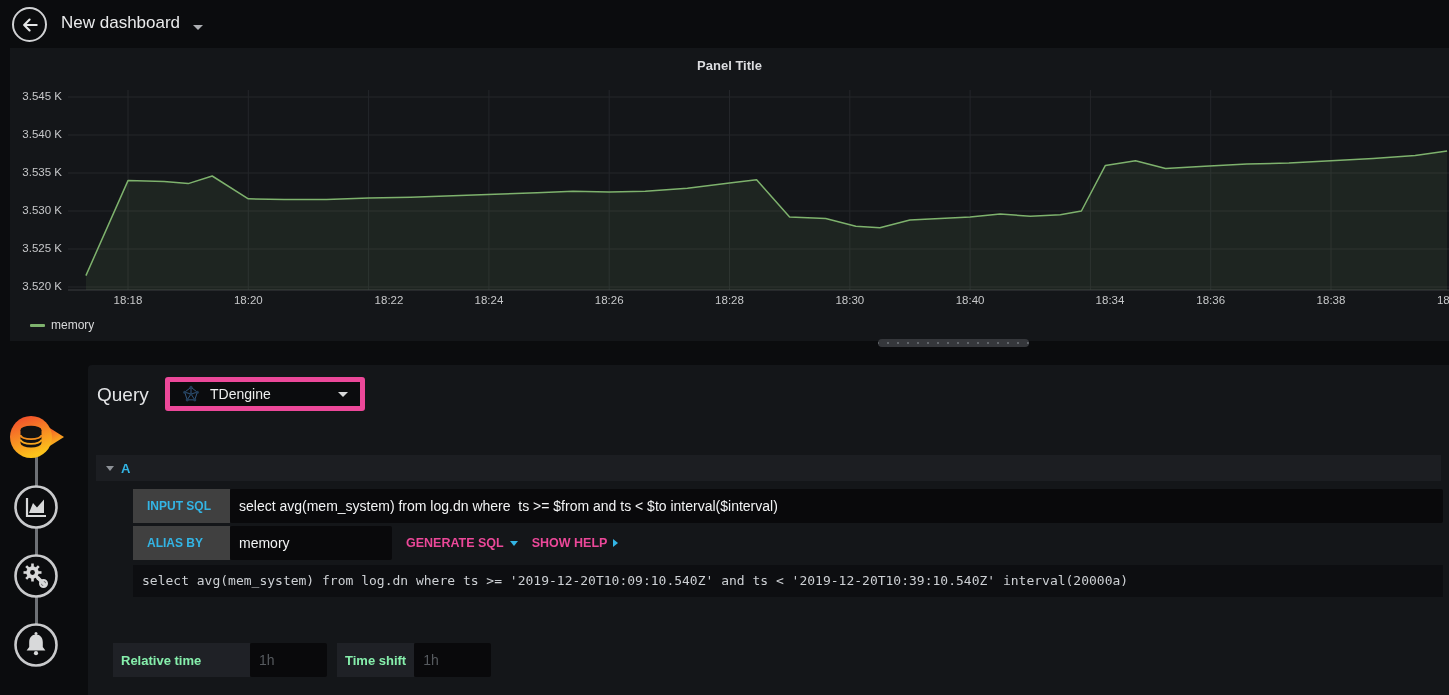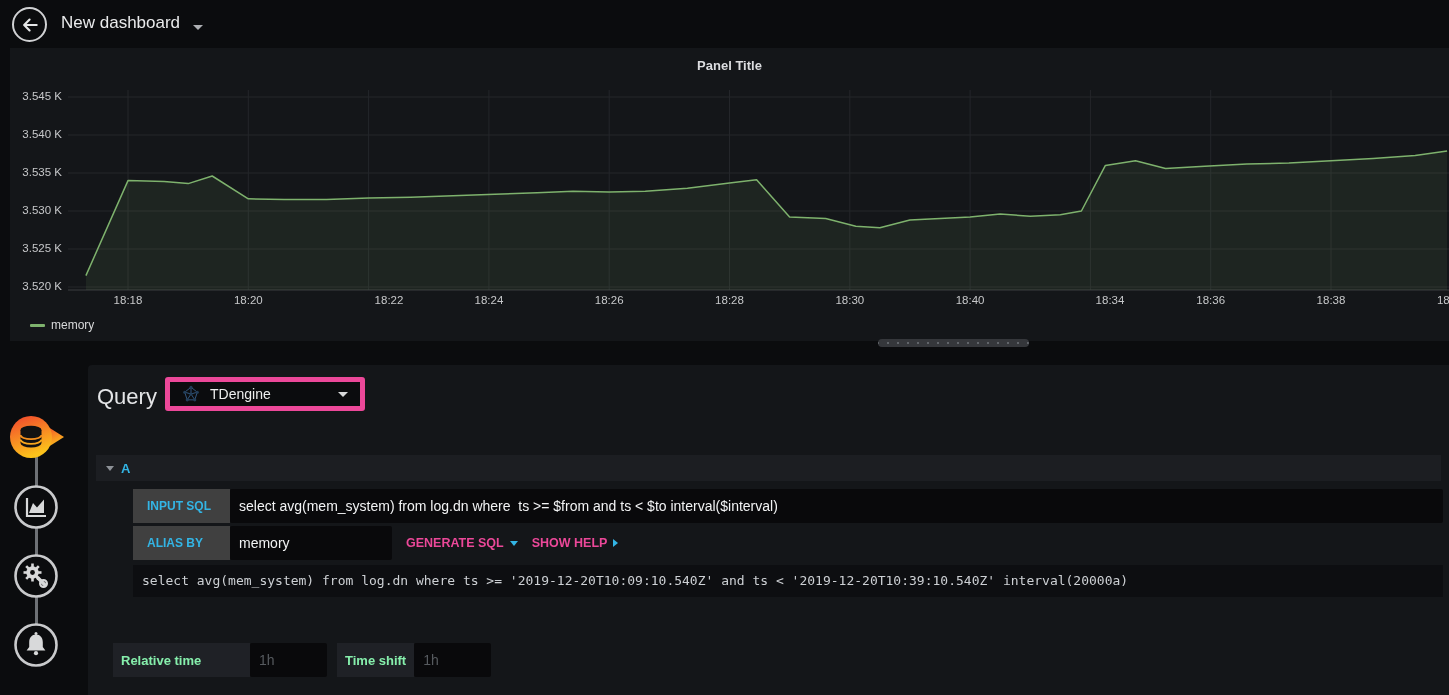--- a/index.html
+++ b/index.html
@@ -36,21 +36,21 @@
                    background-size:10px 8px; background-position:5px center; cursor:row-resize; }
 
   
   .tab-line { position:absolute; left:35px; top:437px; width:3px; height:208px; background:#6e7175; }
   .tab { position:absolute; cursor:pointer; }
   .tab svg { display:block; }
 
   
   .qsection { position:absolute; left:88px; top:365px; width:1361px; height:330px;
               background:#141619; border-top-left-radius:4px; }
-  .q-title { position:absolute; left:9px; top:19px; font-size:22px; font-weight:500; color:#e4e5e7; }
+  .q-title { position:absolute; left:9px; top:19px; font-size:19px; font-weight:500; color:#e4e5e7; }
   .ds-picker { position:absolute; left:77px; top:12px; width:200px; height:34px; background:#0b0c0e;
                border:5px solid #ec4899; border-radius:3px; display:flex; align-items:center;
                padding:0 12px; cursor:pointer; }
   .ds-name { font-size:14px; color:#eceded; margin-left:10px; font-weight:500; flex:1; }
   .ds-caret { width:0; height:0; border-left:5px solid transparent; border-right:5px solid transparent;
               border-top:5px solid #d8d9da; }
 
   .row-a { position:absolute; left:8px; right:8px; top:90px; height:26px; background:#1c1e22;
            display:flex; align-items:center; padding-left:10px; cursor:pointer; }
   .row-a .caret { width:0; height:0; border-left:4.5px solid transparent; border-right:4.5px solid transparent;

